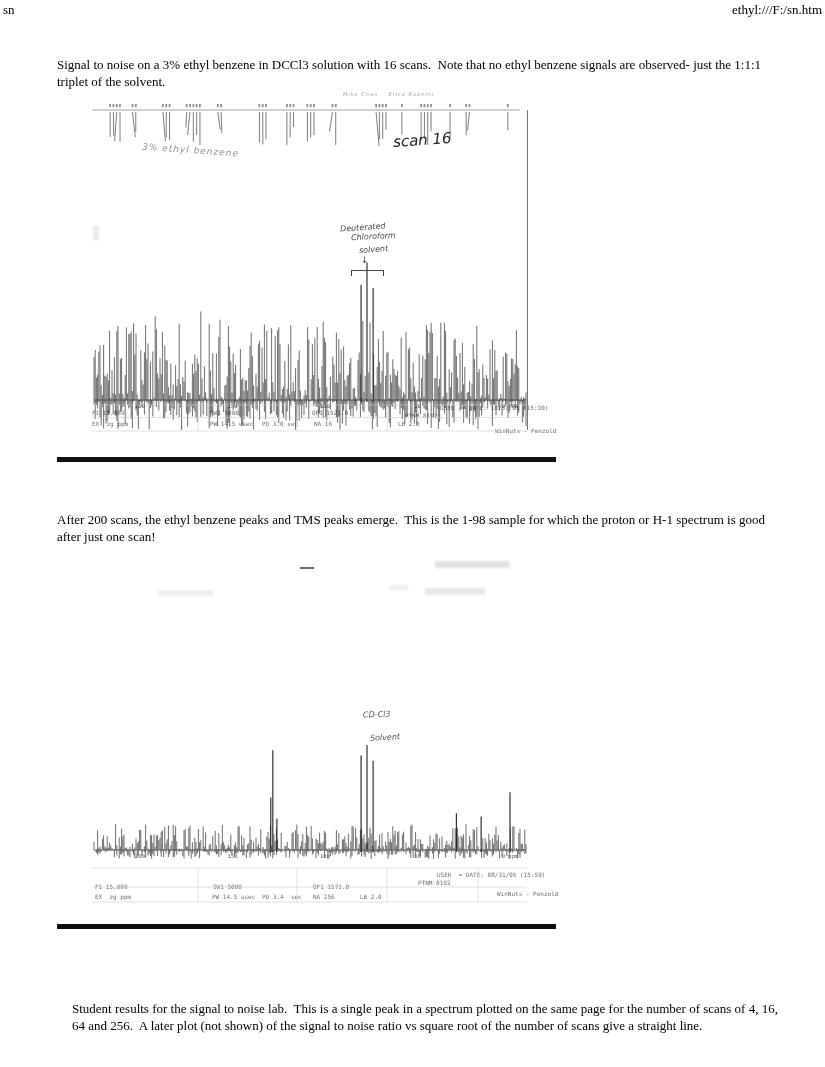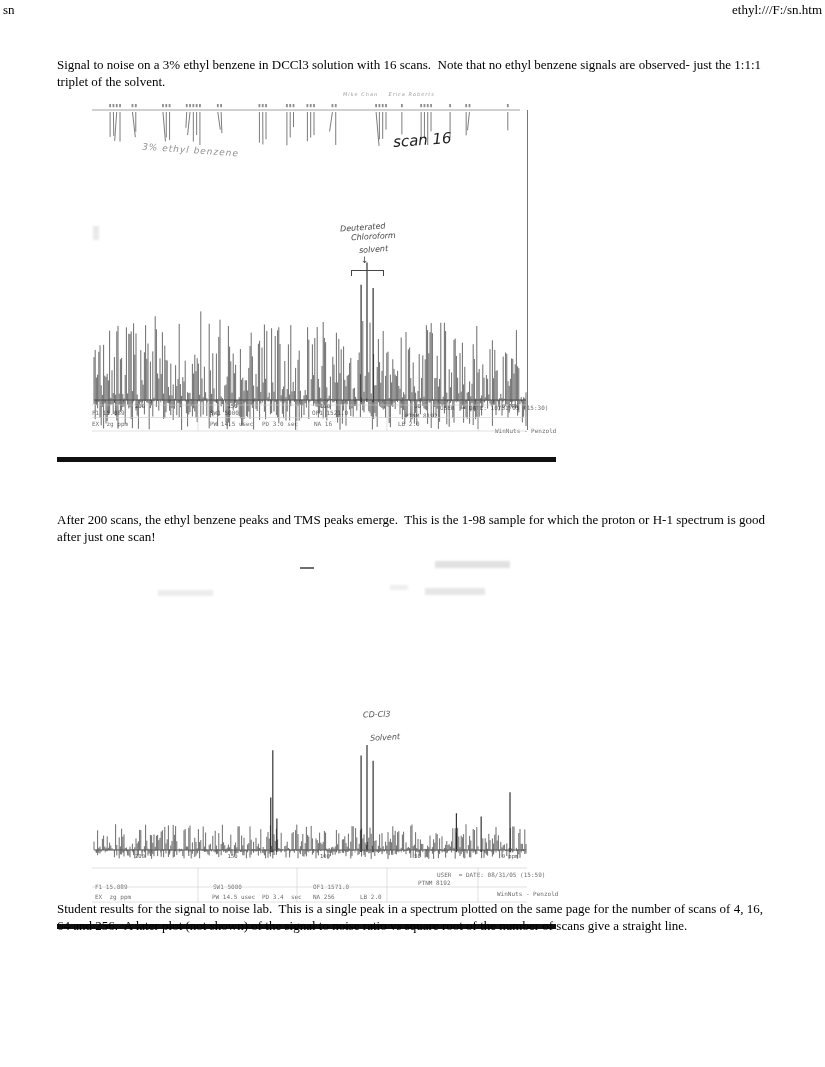--- a/index.html
+++ b/index.html
@@ -8,21 +8,21 @@
   .hdr{position:absolute;top:2px;font-size:13px;}
   .hdr.left{left:3px;}
   .hdr.right{right:3px;}
   .ftr{position:absolute;top:1069px;font-size:13px;margin-top:12px;}
   .ftr.left{left:2px;}
   .ftr.right{right:3px;}
   .para{position:absolute;left:57px;width:714px;margin:0;font-size:13px;line-height:17px;
         white-space:pre-wrap;}
   #p1{top:56px;}
   #p2{top:511px;}
-  #p3{top:900px;}
+  #p3{top:1000px;margin-left:15px;}
   .divider{position:absolute;left:57px;width:499px;height:5px;background:#101010;}
   #div1{top:457px;}
   #div2{top:924px;}
   .spec{position:absolute;left:90px;width:470px;height:350px;}
   #spec1{top:93px;}
   #spec2{top:555px;}
   .spec svg{position:absolute;left:0;top:0;pointer-events:none;}
   .pp{position:absolute;font-family:"DejaVu Sans Mono",monospace;font-size:6px;color:#6e6e6e;
       white-space:pre;letter-spacing:0;}
   .hw{position:absolute;font-family:"DejaVu Sans",cursive;font-style:italic;white-space:pre;}

